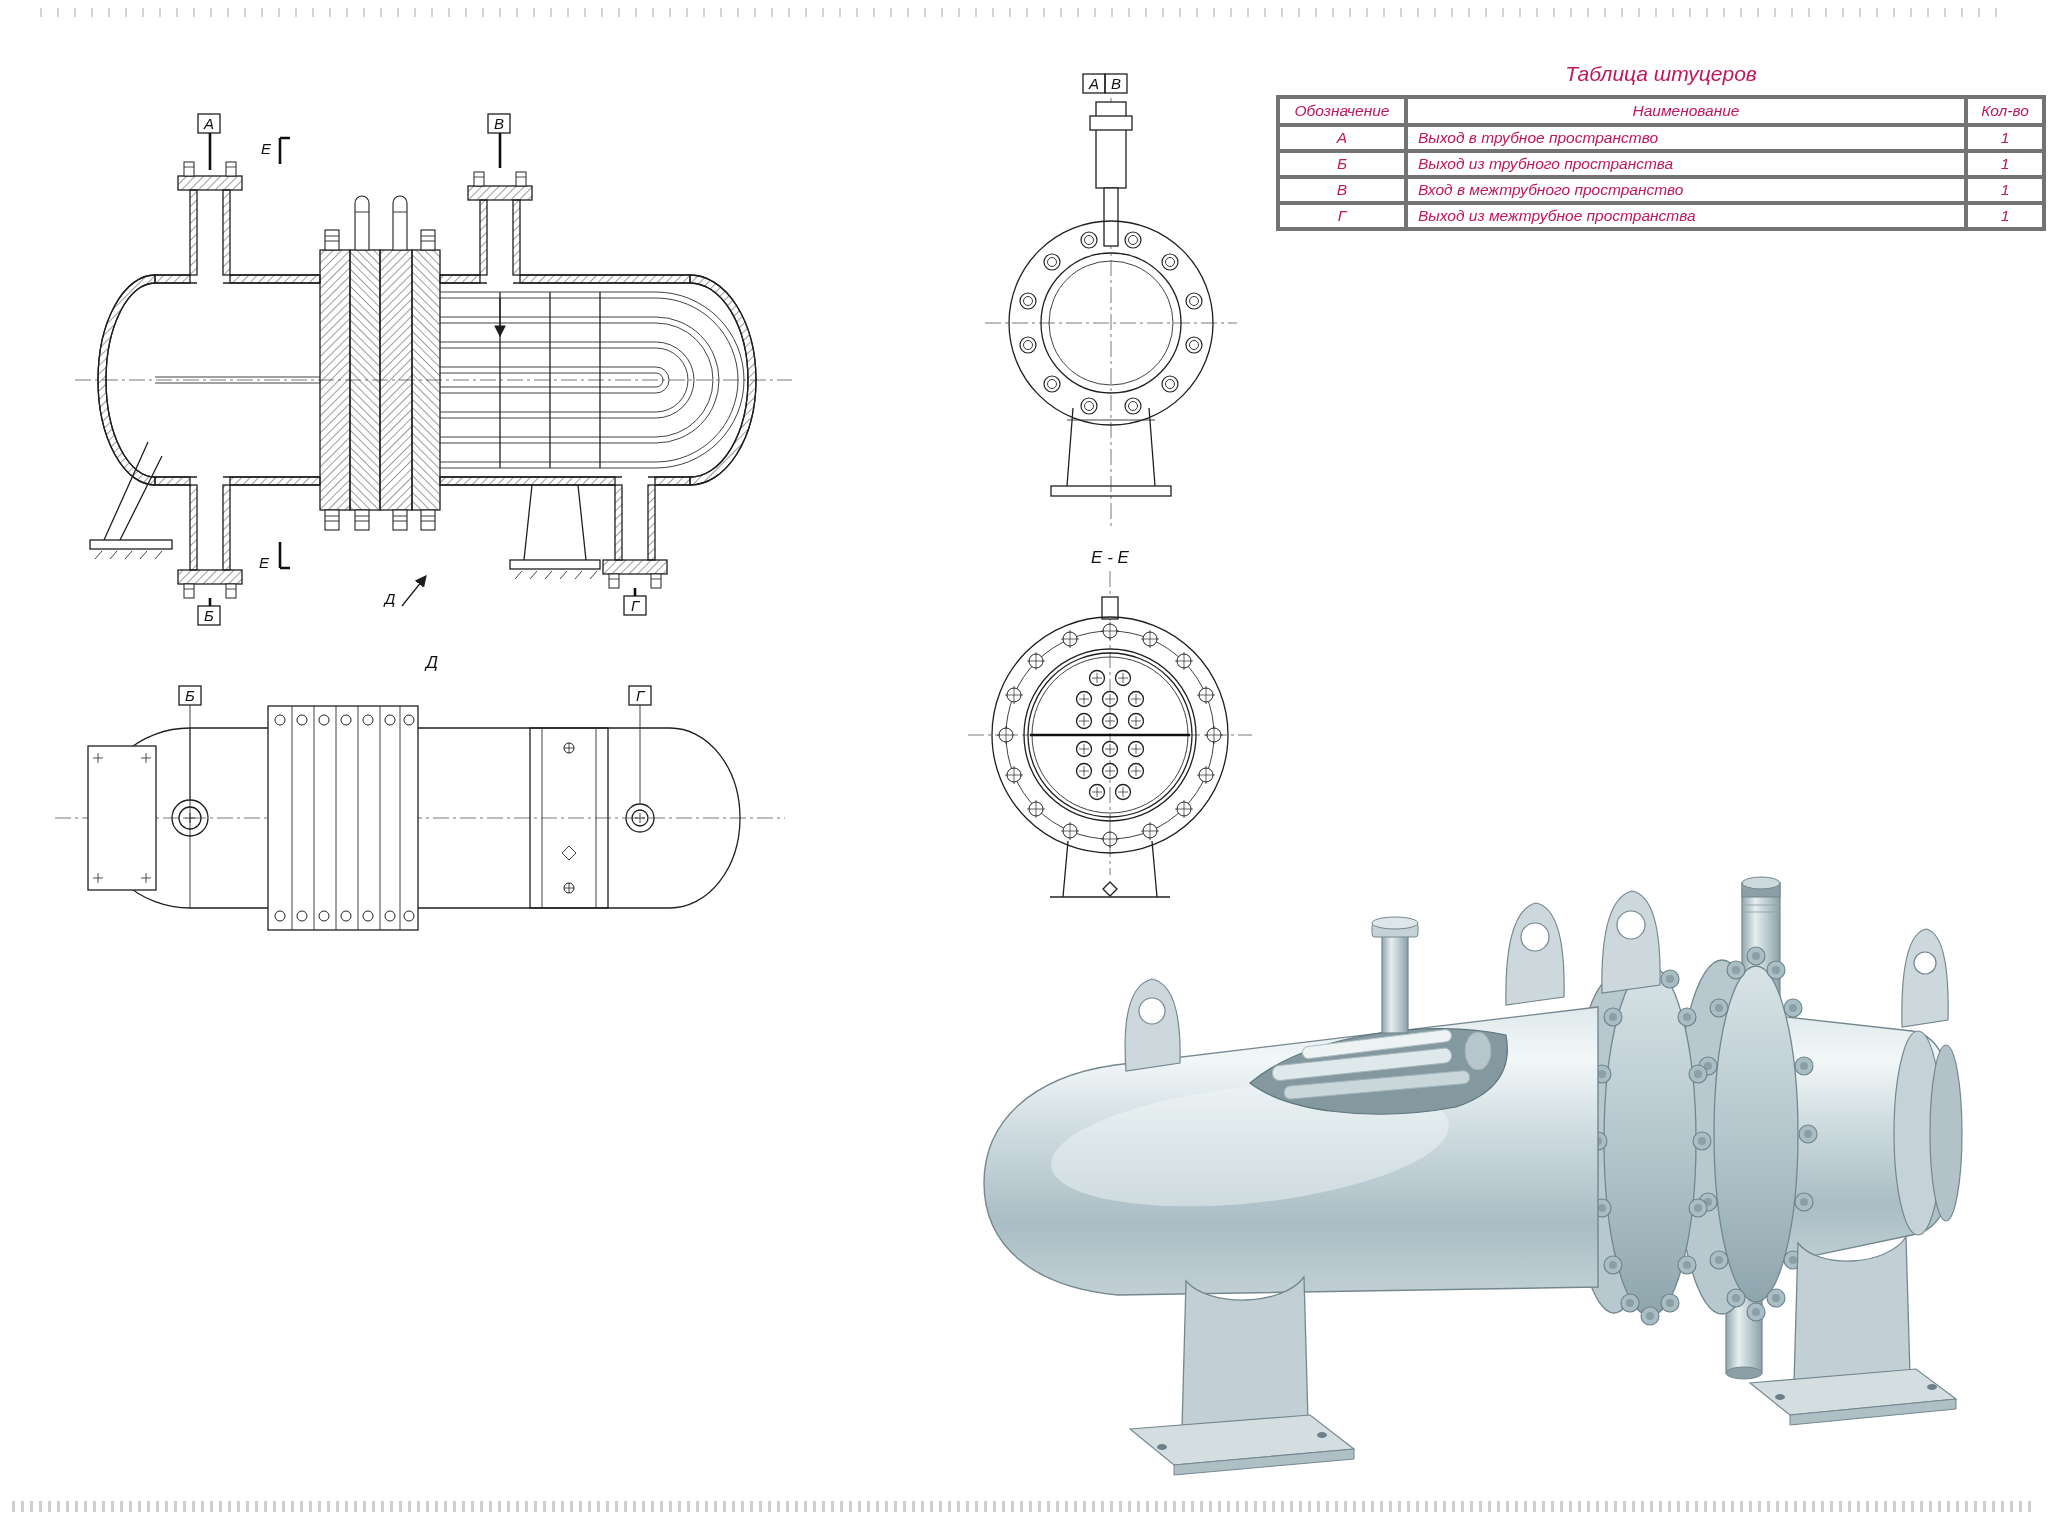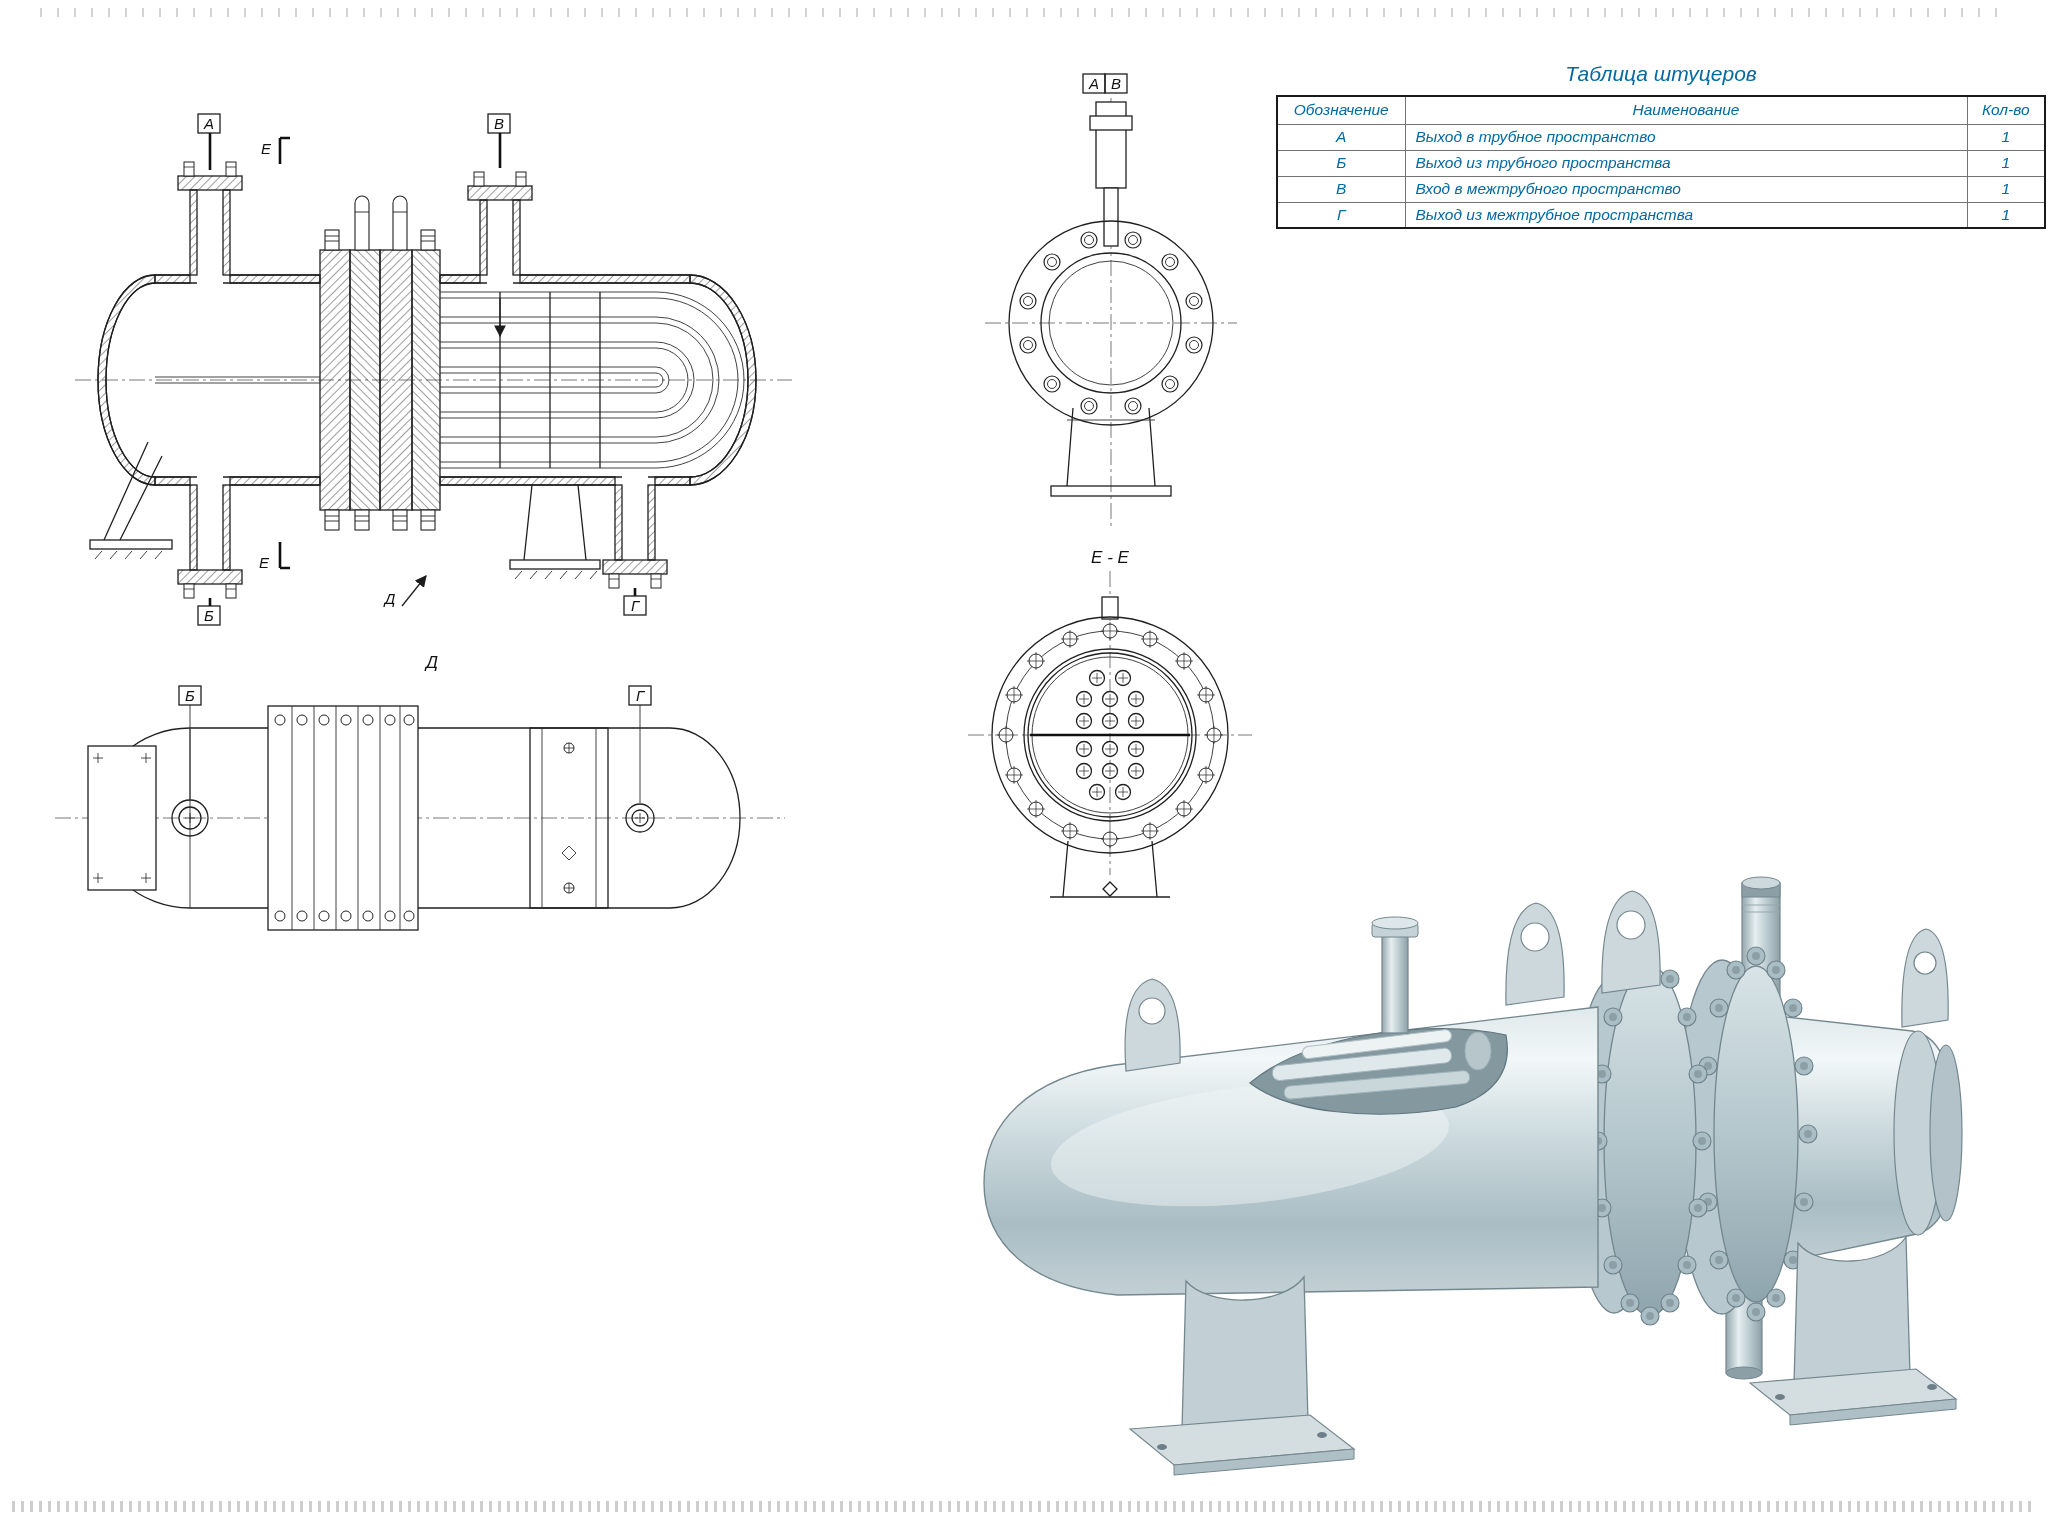--- a/index.html
+++ b/index.html
@@ -25,25 +25,25 @@
   .v2d .h135 { fill:url(#h135); }
   .v2d .w { fill:#ffffff; }
   .v2d .cl { stroke:#555; stroke-width:.8; stroke-dasharray:16 4 3 4; }
   .v2d .thick { stroke:#101010; stroke-width:2.6; }
   .v2d .thin { stroke-width:.9; stroke:#2c2c2c; }
   .v2d text { stroke:none; fill:#111; font-style:italic; }
   .lbl { font-size:15px; text-anchor:middle; }
   .lbl-lg { font-size:17px; text-anchor:middle; }
 
   
-  .nozzle-table { position:absolute; left:1276px; top:62px; width:770px; color:#0369a1; }
+  .nozzle-table { position:absolute; left:1276px; top:62px; width:770px; color:#be185d; }
   .table-title { text-align:center; font-style:italic; font-size:21px; margin-bottom:9px; }
   .nozzle-table table { border-collapse:collapse; width:100%; font-style:italic; font-size:15.5px; }
   .nozzle-table table { border:2px solid #1a1a1a; }
-  .nozzle-table th,.nozzle-table td { border:1px solid #737373; padding:1px 10px; height:26px; font-weight:normal; }
+  .nozzle-table th,.nozzle-table td { border:4px solid #737373; padding:1px 10px; height:26px; font-weight:normal; }
   .nozzle-table th { text-align:center; height:28px; }
   .td-c { text-align:center; }
   .col-des { width:128px; } .col-qty { width:78px; }
 </style>
 </head>
 <body>
 
 <svg width="0" height="0" style="position:absolute" aria-hidden="true">
   <defs>
     <pattern id="h45" patternUnits="userSpaceOnUse" width="6" height="6" patternTransform="rotate(45)">

